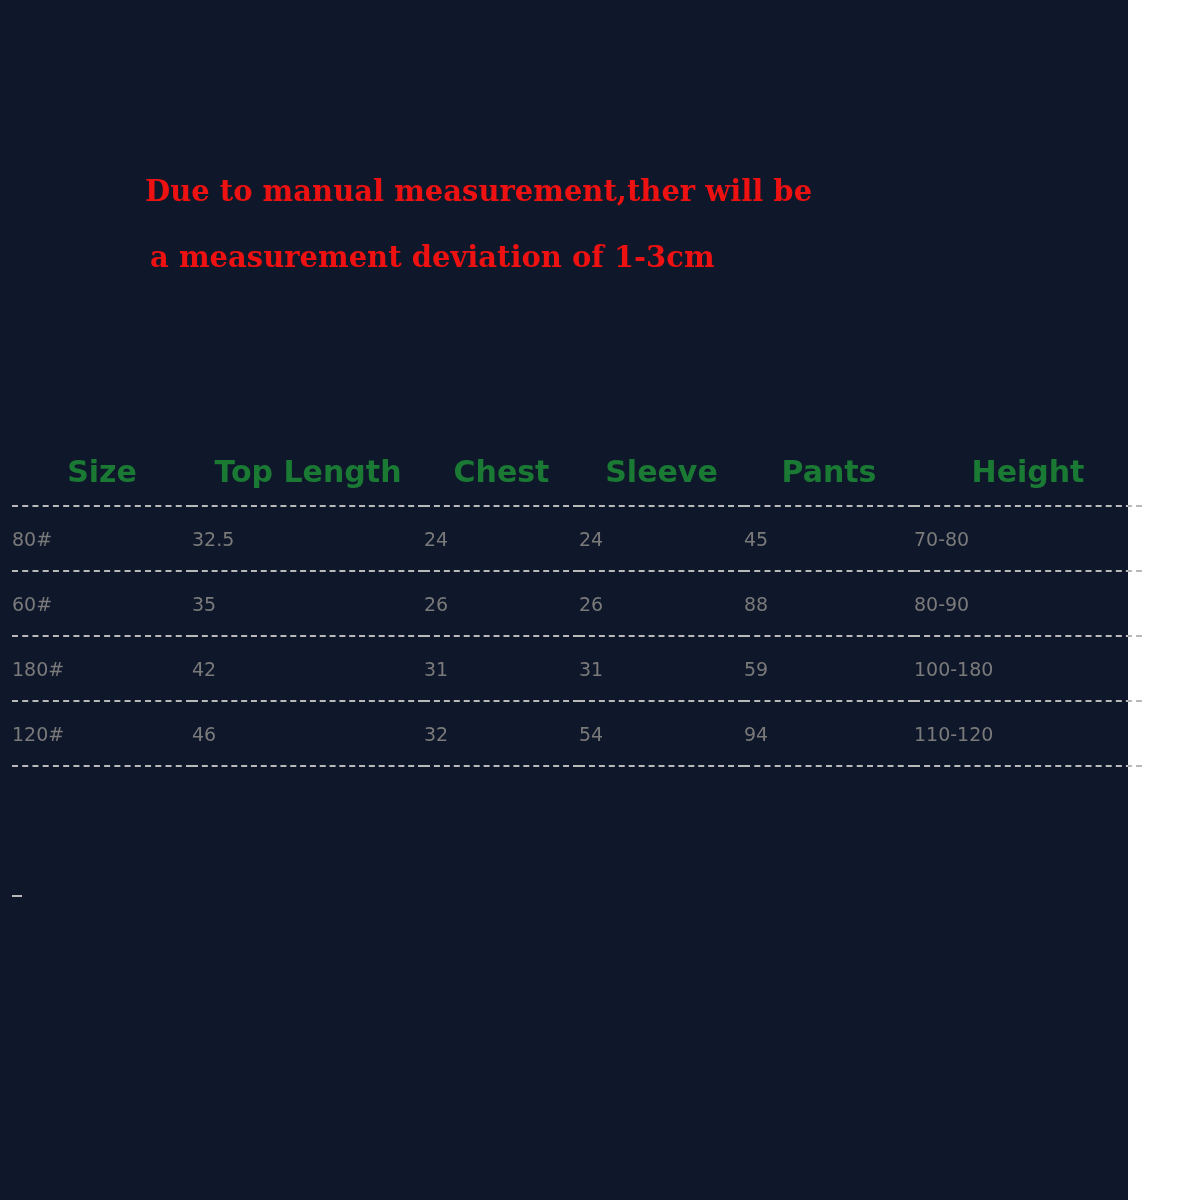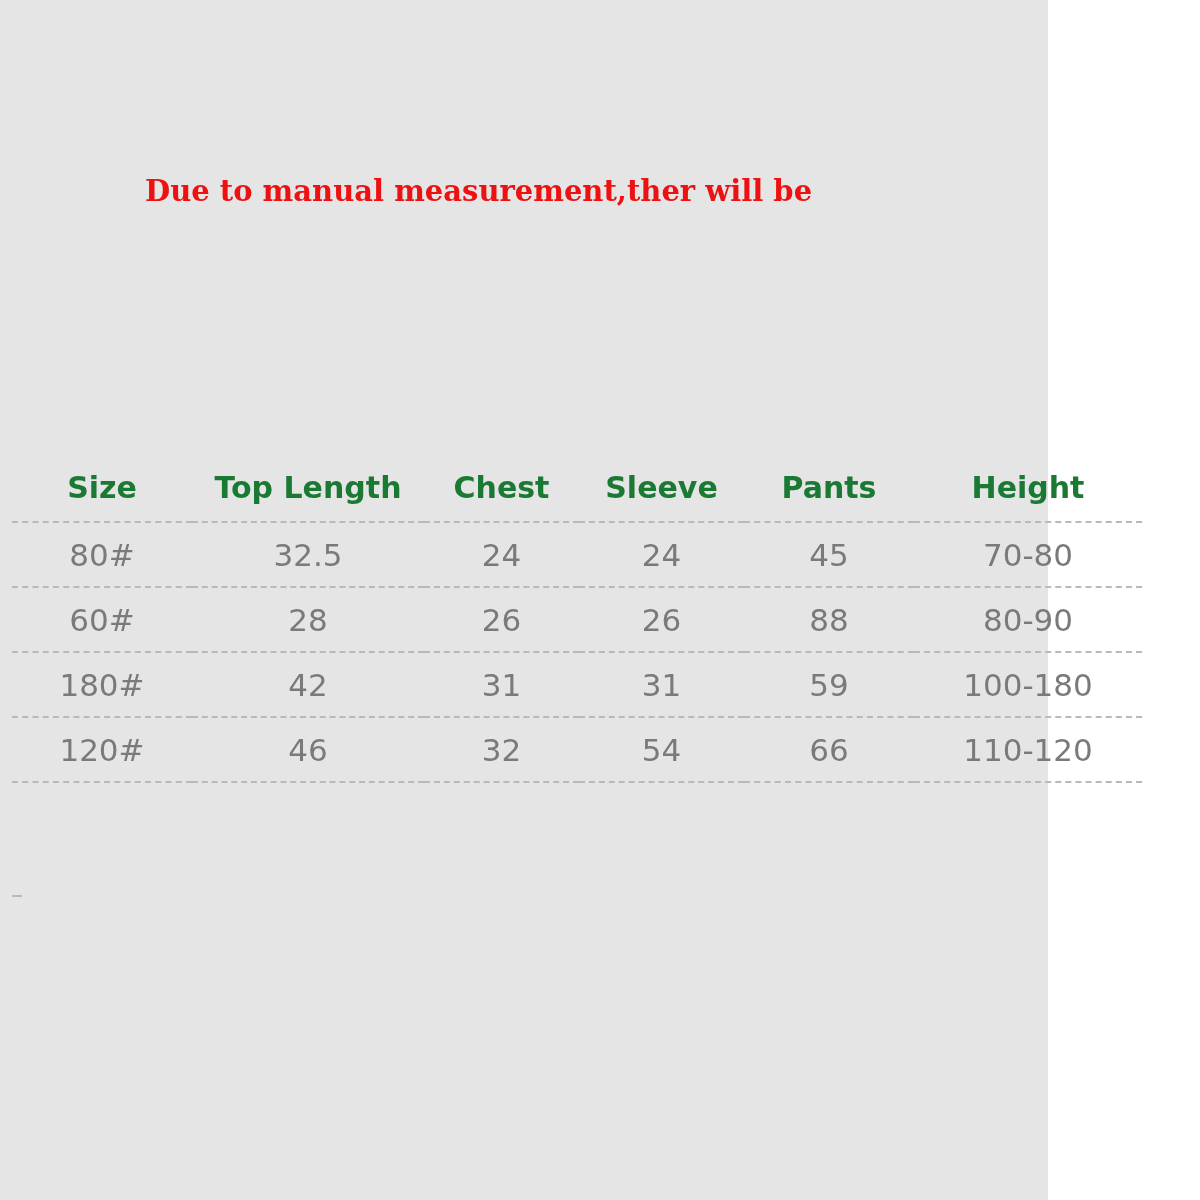--- a/index.html
+++ b/index.html
@@ -9,23 +9,23 @@
   body {
     width: 1200px;
     height: 1200px;
     background: #ffffff;
     font-family: "DejaVu Sans", sans-serif;
     overflow: hidden;
   }
 
   .page {
     position: relative;
-    width: 1048px;
+    width: 1128px;
     height: 1200px;
-    background: #e5e5e5;
+    background: #0f172a;
   }
 
   
   .notice {
     position: absolute;
     left: 145px;
     top: 158px;
     width: 900px;
   }
   .notice-line {
@@ -37,21 +37,21 @@
     white-space: nowrap;
   }
   .notice-line.indent {
     padding-left: 5px;
   }
 
   
   .size-table {
     position: absolute;
     left: 12px;
-    top: 453px;
+    top: 437px;
     width: 1130px;
     border-collapse: collapse;
     table-layout: fixed;
   }
   .size-table th,
   .size-table td {
     padding: 0;
     margin: 0;
   }
   .size-table thead th {
@@ -60,22 +60,22 @@
     font-weight: bold;
     font-size: 30px;
     text-align: center;
     height: 68px;
     vertical-align: middle;
     border: none;
   }
   .size-table tbody td {
     color: #7a7a7a;
     font-family: "DejaVu Sans", sans-serif;
-    font-size: 31px;
-    text-align: center;
+    font-size: 19px;
+    text-align: left;
     height: 63px;
     vertical-align: middle;
     border-top: 2px dashed #b9b9b9;
     border-bottom: 2px dashed #b9b9b9;
   }
   .size-table tbody tr td {
     border-bottom: none;
   }
   .size-table tbody tr:last-child td {
     border-bottom: 2px dashed #b9b9b9;
@@ -99,20 +99,21 @@
     background: #b9b9b9;
   }
 </style>
 </head>
 <body>
 
 <div class="page">
 
   <div class="notice">
     <div class="notice-line">Due to manual measurement,ther will be</div>
+    <div class="notice-line indent">a measurement deviation of 1-3cm</div>
   </div>
 
   <table class="size-table">
     <colgroup>
       <col class="col-size">
       <col class="col-toplen">
       <col class="col-chest">
       <col class="col-sleeve">
       <col class="col-pants">
       <col class="col-height">
@@ -131,40 +132,40 @@
       <tr>
         <td>80#</td>
         <td>32.5</td>
         <td>24</td>
         <td>24</td>
         <td>45</td>
         <td>70-80</td>
       </tr>
       <tr>
         <td>60#</td>
-        <td>28</td>
+        <td>35</td>
         <td>26</td>
         <td>26</td>
         <td>88</td>
         <td>80-90</td>
       </tr>
       <tr>
         <td>180#</td>
         <td>42</td>
         <td>31</td>
         <td>31</td>
         <td>59</td>
         <td>100-180</td>
       </tr>
       <tr>
         <td>120#</td>
         <td>46</td>
         <td>32</td>
         <td>54</td>
-        <td>66</td>
+        <td>94</td>
         <td>110-120</td>
       </tr>
     </tbody>
   </table>
 
   <div class="stray-mark"></div>
 
 </div>
 
 </body></html>

